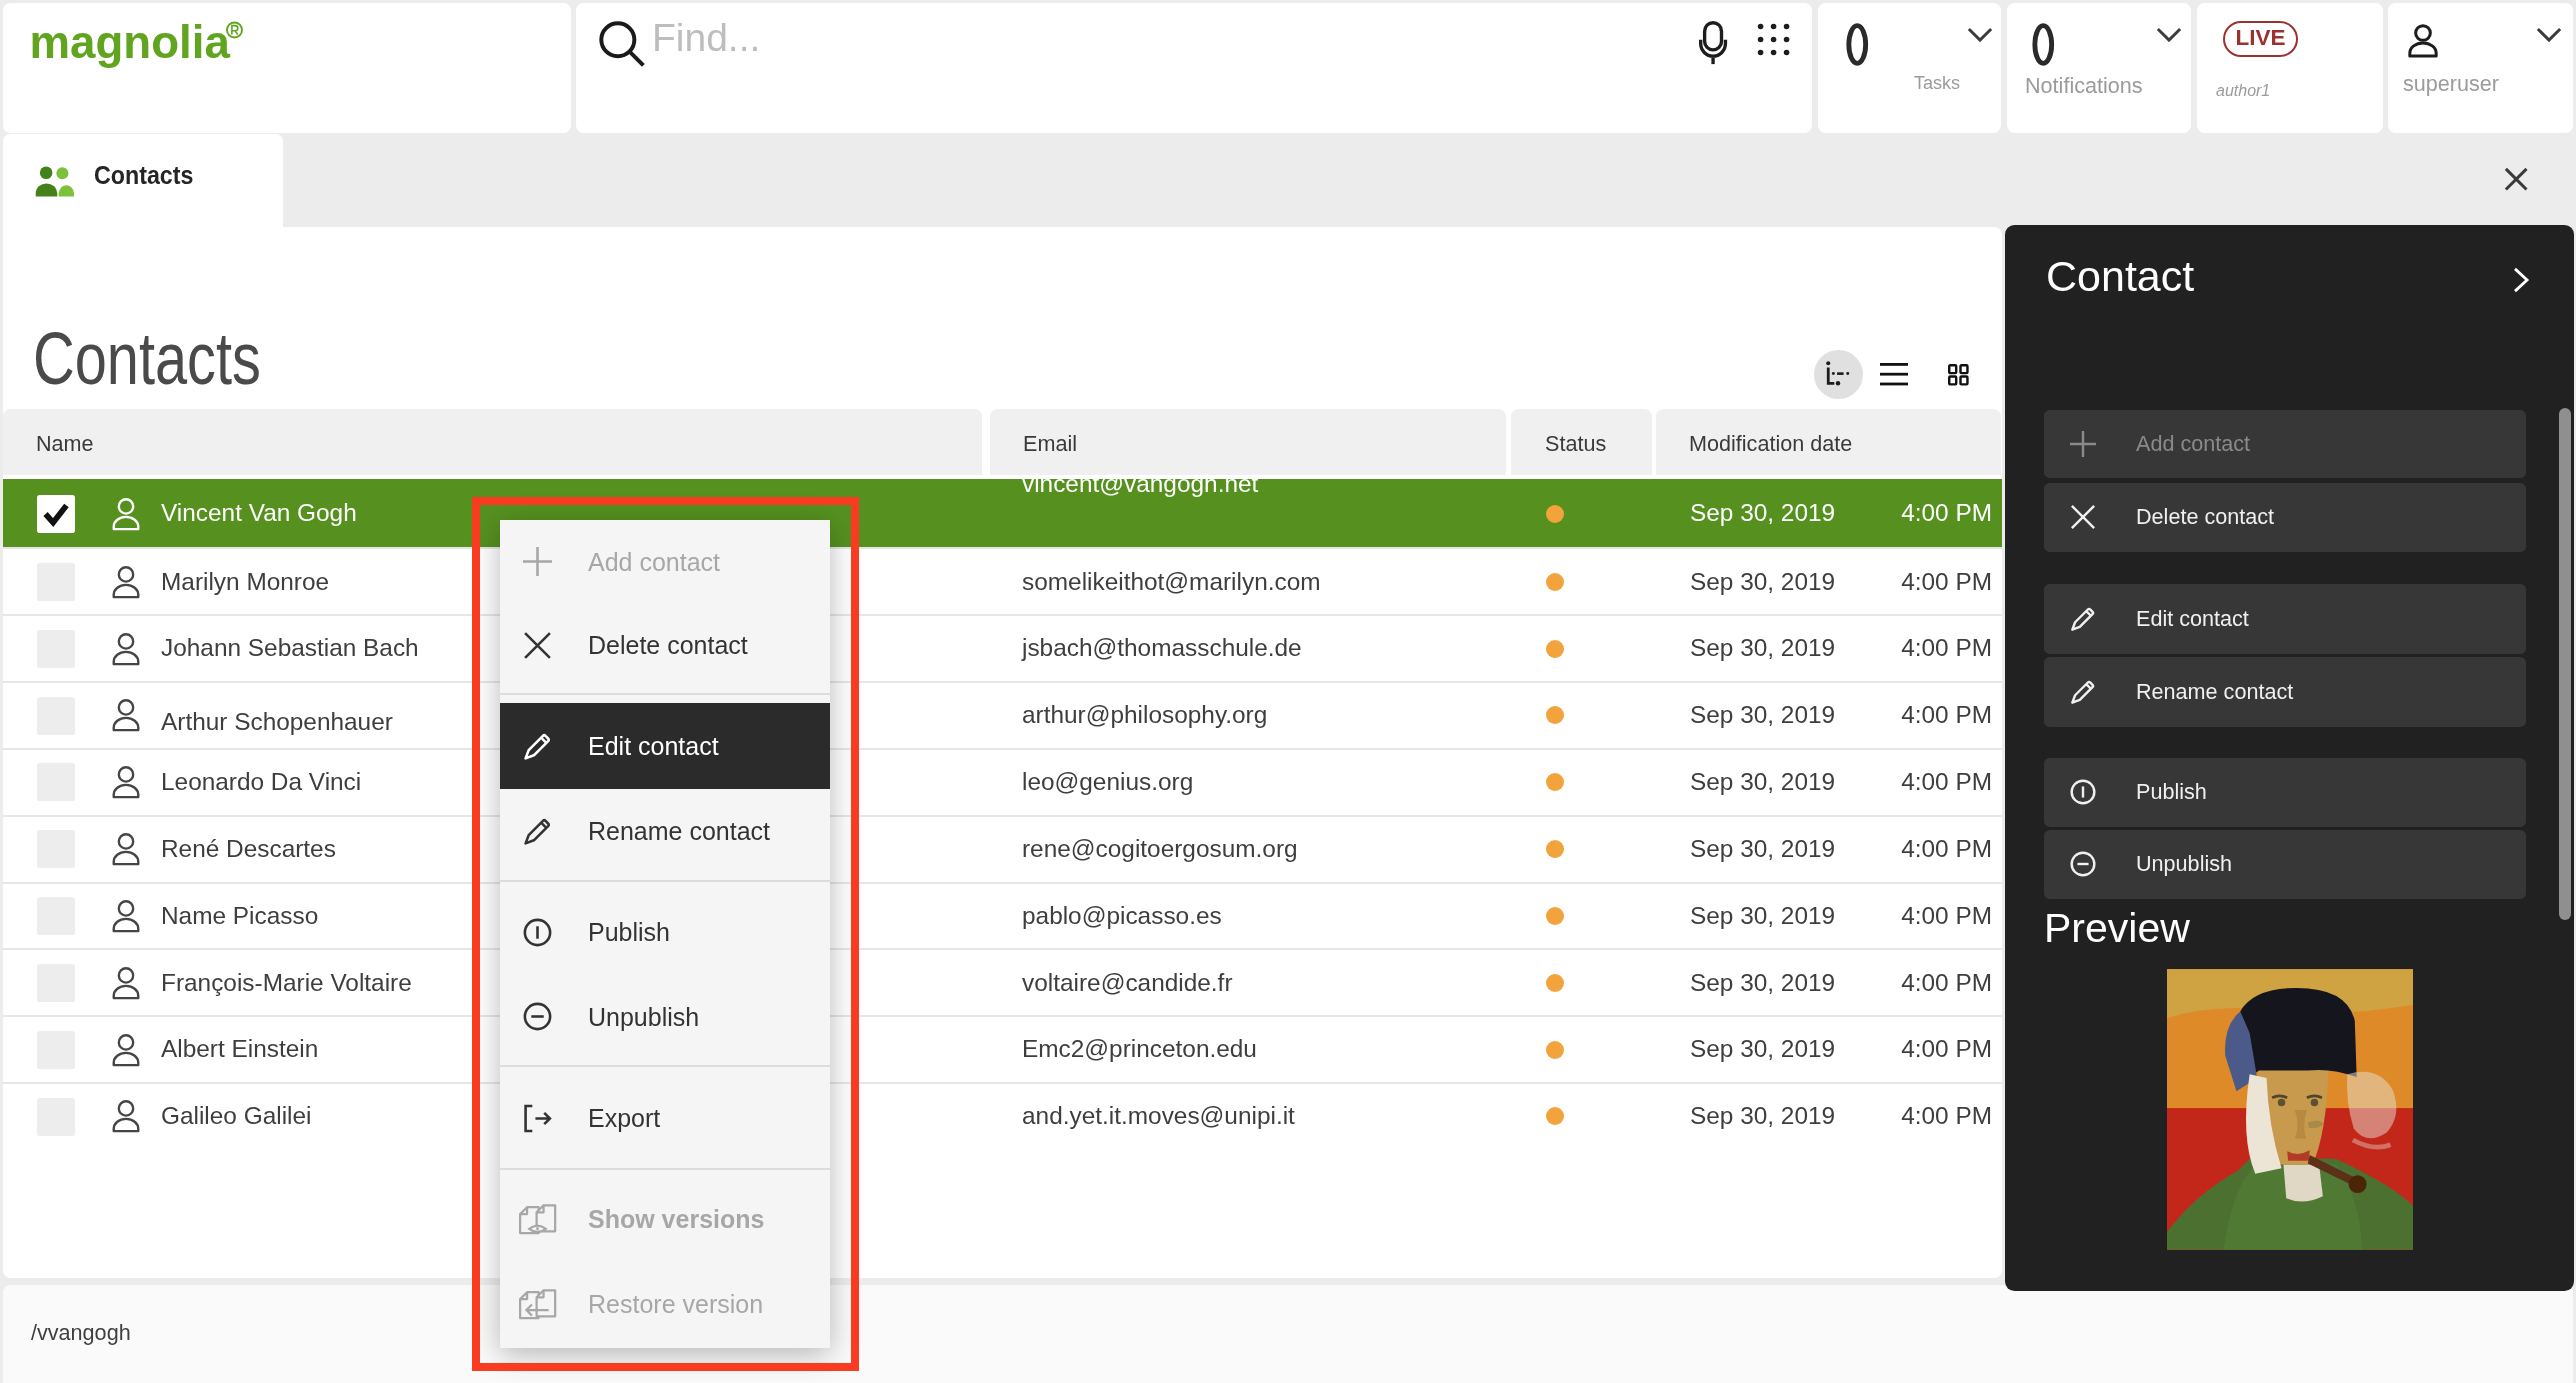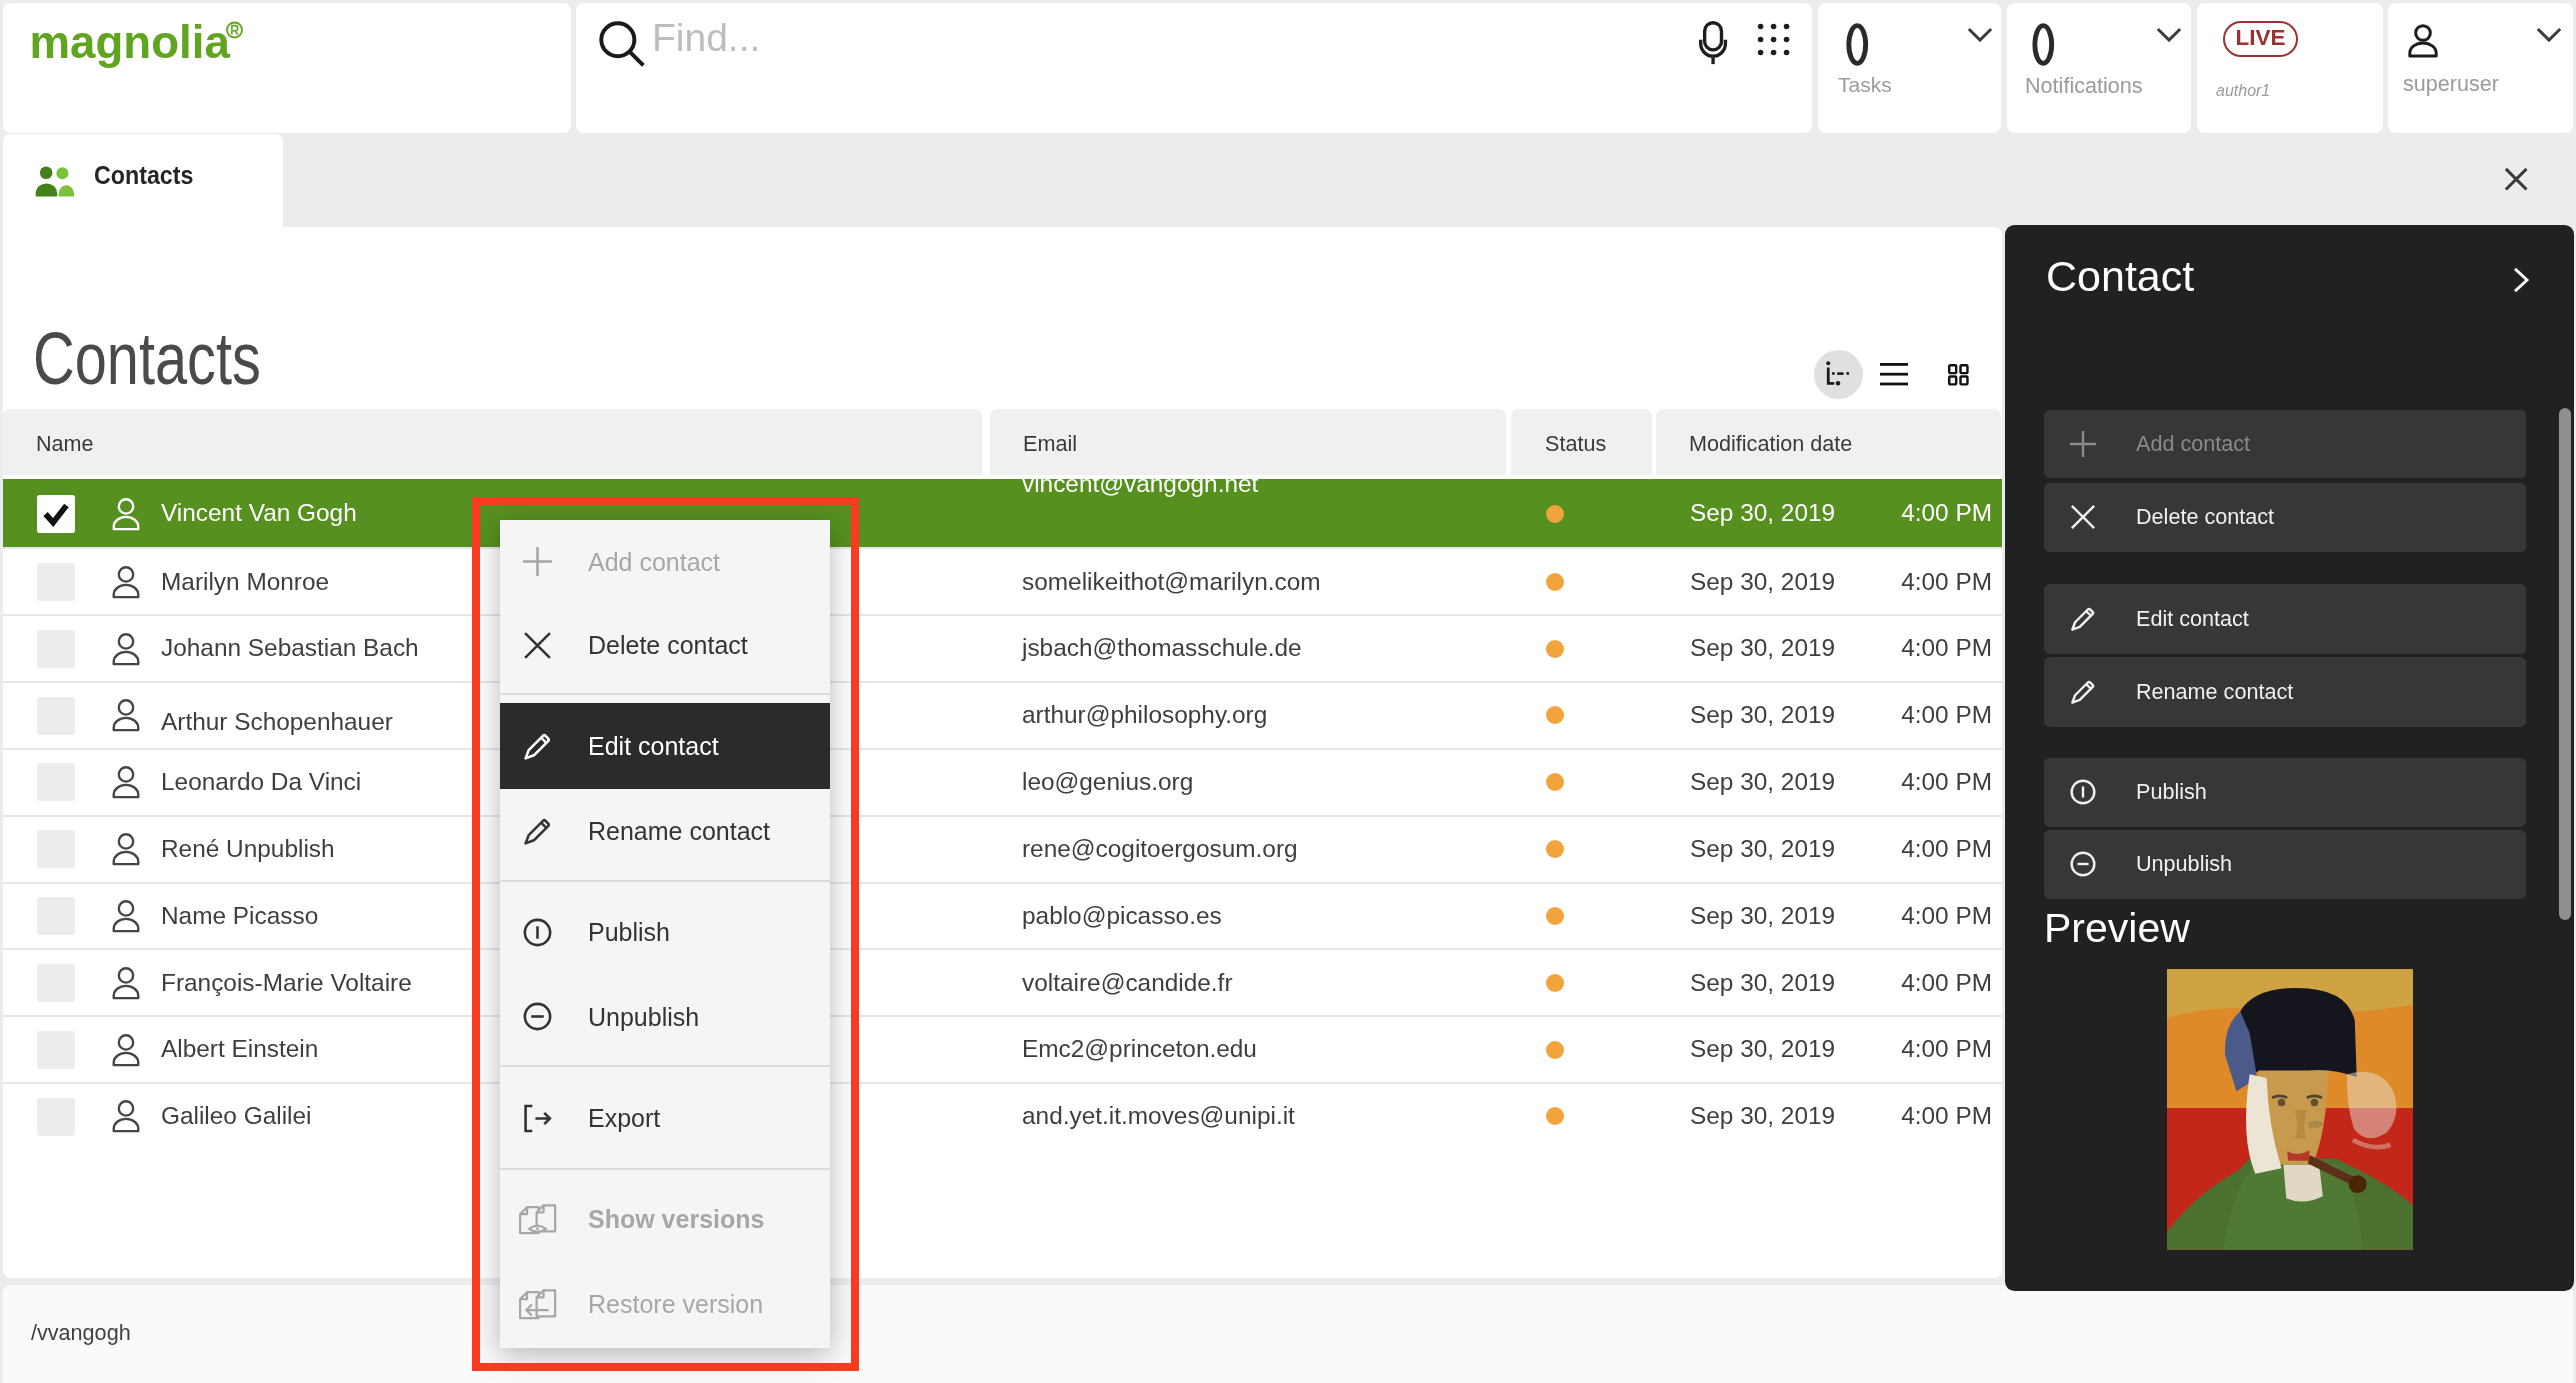--- a/index.html
+++ b/index.html
@@ -41,21 +41,21 @@
     <circle cx="6" cy="34" r="3"></circle>
       <circle cx="20" cy="34" r="3"></circle>
       <circle cx="34" cy="34" r="3"></circle>
   </g>
 </svg>
 
 <div class="card" style="left:1818px; top:2.8px; width:183px; height:130px;"></div>
 <svg class="abs" style="left:1846px; top:22.5px;" width="22.5" height="43" viewBox="0 0 24 46">
     <ellipse cx="12" cy="23" rx="9" ry="20.2" fill="none" stroke="#2a2a2a" stroke-width="5.2"></ellipse>
   </svg>
-<div class="abs glabel" style="left:1838px; top:73px; font-size:21px;">Tasks</div>
+<div class="abs glabel" style="left:1914px; top:73px; font-size:18px;">Tasks</div>
 <svg class="abs" style="left:1967px; top:27px;" width="26" height="15" viewBox="0 0 28 16">
     <path d="M2 2 L14 14 L26 2" fill="none" stroke="#3c3c3c" stroke-width="3.2"></path>
   </svg>
 
 <div class="card" style="left:2007px; top:2.8px; width:184px; height:130px;"></div>
 <svg class="abs" style="left:2032px; top:22.5px;" width="22.5" height="43" viewBox="0 0 24 46">
     <ellipse cx="12" cy="23" rx="9" ry="20.2" fill="none" stroke="#2a2a2a" stroke-width="5.2"></ellipse>
   </svg>
 <div class="abs glabel" style="left:2025px; top:73px; font-size:21.6px;">Notifications</div>
 <svg class="abs" style="left:2156px; top:27px;" width="26" height="15" viewBox="0 0 28 16">
@@ -189,21 +189,21 @@
     <div class="abs" style="left:1546px; top:773px; width:18px; height:18px; border-radius:50%; background:#f2a33c;"></div>
     <div class="abs" style="left:1690px; top:768px; font-size:24.4px; line-height:1.15; color:#3e3e3e;">Sep 30, 2019</div>
     <div class="abs" style="left:1832px; top:768px; width:160px; text-align:right; font-size:24.4px; line-height:1.15; color:#3e3e3e;">4:00 PM</div>
     <div class="abs" style="left:2.8px; top:816px; width:1999px; height:67px; background:#fff;"></div>
     <div class="abs" style="left:2.8px; top:815px; width:1999px; height:1.9px; background:#e6e6e6;"></div>
     <div class="abs" style="left:37px; top:830px; width:38px; height:38px; background:#ededed; border-radius:2.8px;"></div>
     <svg class="abs" style="left:109px; top:832px;" width="34" height="34" viewBox="0 0 36 36">
     <circle cx="18" cy="10" r="7.6" fill="none" stroke="#454545" stroke-width="2.5"></circle>
     <path d="M5 34 v-2.6 a13 10.4 0 0 1 26 0 v2.6 z" fill="none" stroke="#454545" stroke-width="2.5" stroke-linejoin="round"></path>
   </svg>
-    <div class="abs" style="left:161px; top:835px; font-size:24.4px; line-height:1.15; color:#3e3e3e;">René Unpublish</div>
+    <div class="abs" style="left:161px; top:835px; font-size:24.4px; line-height:1.15; color:#3e3e3e;">René Descartes</div>
     <div class="abs" style="left:1022px; top:835px; font-size:24.4px; line-height:1.15; color:#3e3e3e;">rene@cogitoergosum.org</div>
     <div class="abs" style="left:1546px; top:840px; width:18px; height:18px; border-radius:50%; background:#f2a33c;"></div>
     <div class="abs" style="left:1690px; top:835px; font-size:24.4px; line-height:1.15; color:#3e3e3e;">Sep 30, 2019</div>
     <div class="abs" style="left:1832px; top:835px; width:160px; text-align:right; font-size:24.4px; line-height:1.15; color:#3e3e3e;">4:00 PM</div>
     <div class="abs" style="left:2.8px; top:882px; width:1999px; height:67px; background:#fff;"></div>
     <div class="abs" style="left:2.8px; top:882px; width:1999px; height:1.9px; background:#e6e6e6;"></div>
     <div class="abs" style="left:37px; top:897px; width:38px; height:38px; background:#ededed; border-radius:2.8px;"></div>
     <svg class="abs" style="left:109px; top:899px;" width="34" height="34" viewBox="0 0 36 36">
     <circle cx="18" cy="10" r="7.6" fill="none" stroke="#454545" stroke-width="2.5"></circle>
     <path d="M5 34 v-2.6 a13 10.4 0 0 1 26 0 v2.6 z" fill="none" stroke="#454545" stroke-width="2.5" stroke-linejoin="round"></path>

